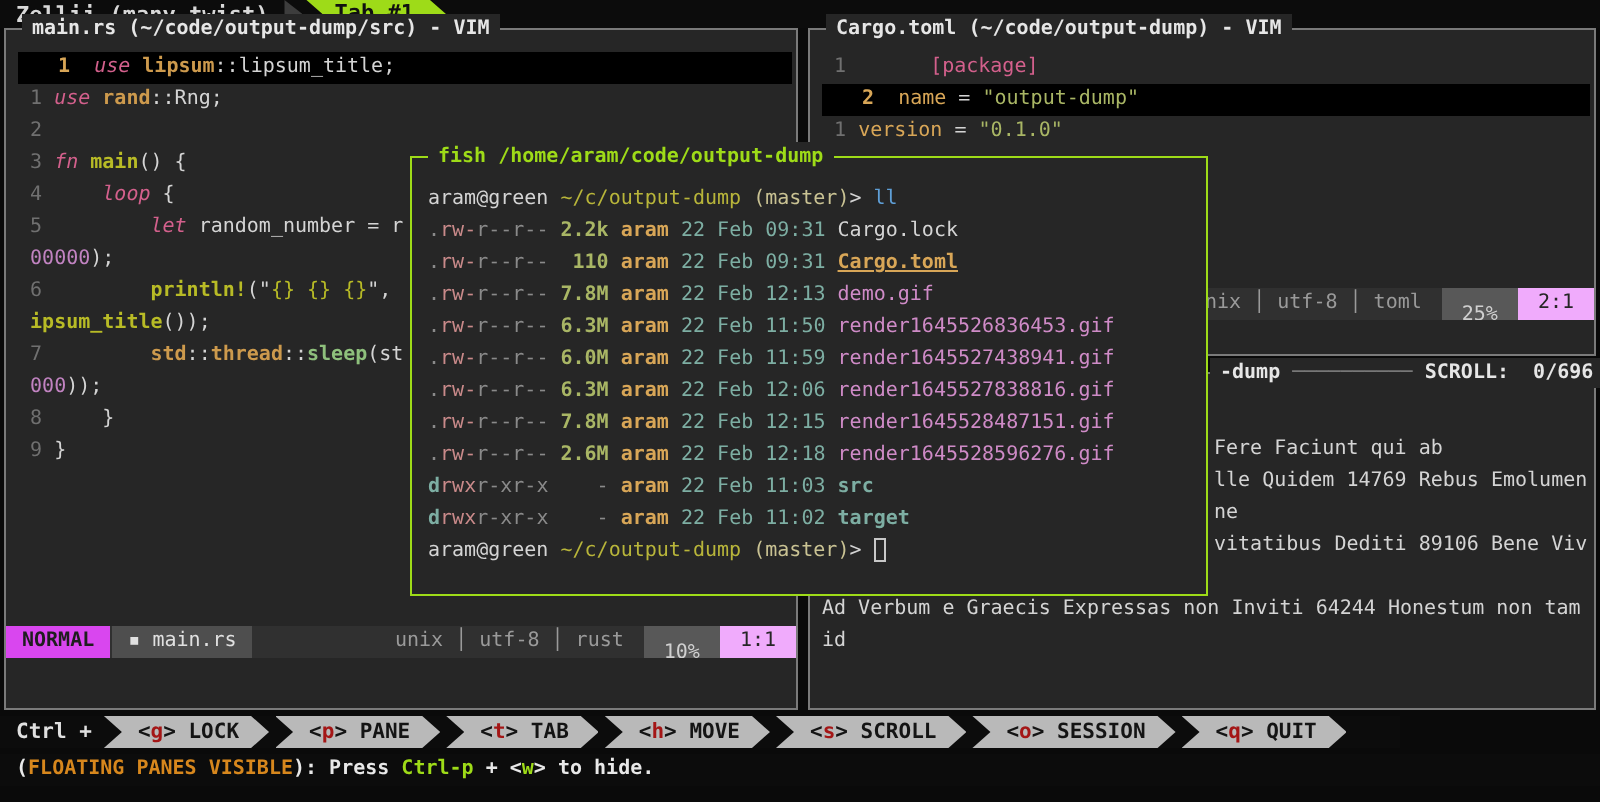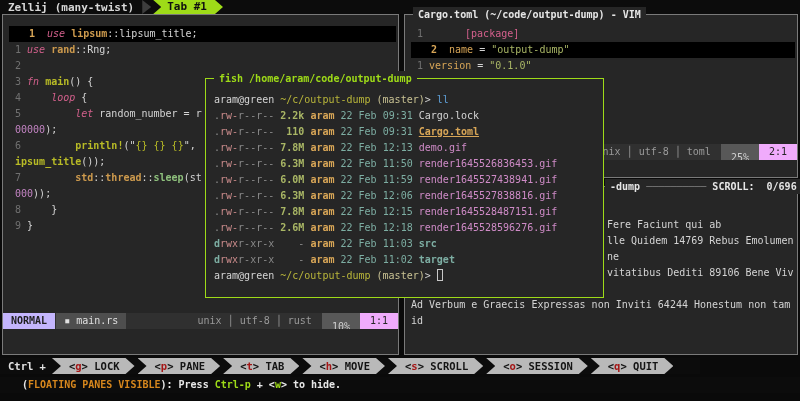--- a/index.html
+++ b/index.html
@@ -63,57 +63,58 @@
   .c-cursor { display:inline-block; width:6px; height:12px; border:1px solid #c8c8c8; vertical-align:-2px; }
   .c-hw { color:#e8e8e8; font-weight:bold; }
   .c-orange { color:var(--orange); font-weight:bold; }
   .c-green  { color:var(--green);  font-weight:bold; }
 
   .statusline { position:absolute; left:0; right:0; height:16px; background:#303030;
                 display:flex; align-items:stretch; line-height:16px; white-space:pre; overflow:hidden; }
   #pane-left  .statusline { top:298px; }
   #pane-cargo .statusline { top:129px; }
   .chip { padding:0 8px; }
-  .chip-mode { background:#c4b5fd; color:#1e1e1e; font-weight:bold; }
+  .chip-mode { background:#d946ef; color:#1e1e1e; font-weight:bold; }
   .chip-file { background:#4e4e4e; color:#e0e0e0; margin-left:1px; }
   .sl-right { margin-left:auto; display:flex; align-items:stretch; }
   .sl-meta { color:#9a9a9a; padding:0 10px; }
   .chip-pct { background:#585858; color:#d0d0d0; padding:6px 10px; }
   .chip-pos { background:#f0abfc; color:#262626; padding:0 10px; }
 
   
   #lorem-frags { position:absolute; left:202px; top:30px; white-space:pre; }
   #lorem-bottom { position:absolute; left:6px; top:110px; white-space:pre; }
   #pane-lorem .ptitle { left:200px; font-weight:bold; }
   #pane-lorem .ptitle .dashes { color:#7a7a7a; font-weight:normal; }
 
   .keybar { position:absolute; left:0; top:358px; width:700px; height:16px; background:#0c0c0c;
             display:flex; align-items:stretch; font-weight:bold; font-size:10.5px; }
   .keybar .prefix { color:#e0e0e0; line-height:16px; padding:0 6px 0 8px; }
   .ribbon { background:#b9b9b9; color:#141414; line-height:16px; padding:0 15px 0 17px; margin-right:3px;
             clip-path:polygon(0 0,calc(100% - 9px) 0,100% 50%,calc(100% - 9px) 100%,0 100%,9px 50%); }
   .ribbon .rkey { color:#a41616; }
   .ribbon-fill { flex:1; background:#3c3c3c; clip-path:polygon(0 0,100% 0,100% 100%,0 100%,9px 50%); }
 
-  .hintbar { position:absolute; left:0; top:377px; width:800px; height:16px; background:#0c0c0c;padding-left:14px; }
+  .hintbar { position:absolute; left:0; top:377px; width:800px; height:16px; background:#0c0c0c; }
   .hintbar .trow { padding-left:8px; }
 
   :root { --green:#9edb18; --orange:#d7871d; }
 </style>
 </head>
 <body>
 
 <div class="tabbar">
   <span class="appname">Zellij</span>
   <span class="session">(many-twist)</span>
   <span class="tab-sep"></span>
   <span class="tab-ribbon">Tab #1</span>
 </div>
 
 <div class="pane" id="pane-left">
+  <span class="ptitle">main.rs (~/code/output-dump/src) - VIM</span>
   <div class="pane-content"><div class="trow hl"><span class="c-gutc">1  </span><span class="c-kw">use</span><span class="c-w"> </span><span class="c-mod">lipsum</span><span class="c-w">::</span><span class="c-w">lipsum_title;</span></div><div class="trow"><span class="c-gut"> 1 </span><span class="c-kw">use</span><span class="c-w"> </span><span class="c-mod">rand</span><span class="c-w">::</span><span class="c-w">Rng;</span></div><div class="trow"><span class="c-gut"> 2 </span></div><div class="trow"><span class="c-gut"> 3 </span><span class="c-kw">fn</span><span class="c-w"> </span><span class="c-fn">main</span><span class="c-w">() {</span></div><div class="trow"><span class="c-gut"> 4 </span><span class="c-w">    </span><span class="c-kw">loop</span><span class="c-w"> {</span></div><div class="trow"><span class="c-gut"> 5 </span><span class="c-w">        </span><span class="c-kw">let</span><span class="c-w"> random_number = r</span></div><div class="trow"><span class="c-gut"> </span><span class="c-num">00000</span><span class="c-w">);</span></div><div class="trow"><span class="c-gut"> 6 </span><span class="c-w">        </span><span class="c-fn">println!</span><span class="c-w">("</span><span class="c-ph">{}</span><span class="c-w"> </span><span class="c-ph">{}</span><span class="c-w"> </span><span class="c-ph">{}</span><span class="c-w">",</span></div><div class="trow"><span class="c-gut"> </span><span class="c-fn">ipsum_title</span><span class="c-w">());</span></div><div class="trow"><span class="c-gut"> 7 </span><span class="c-w">        </span><span class="c-mod">std</span><span class="c-w">::</span><span class="c-mod">thread</span><span class="c-w">::</span><span class="c-fn2">sleep</span><span class="c-w">(st</span></div><div class="trow"><span class="c-gut"> </span><span class="c-num">000</span><span class="c-w">));</span></div><div class="trow"><span class="c-gut"> 8 </span><span class="c-w">    }</span></div><div class="trow"><span class="c-gut"> 9 </span><span class="c-w">}</span></div></div>
   <div class="statusline">
     <span class="chip chip-mode">NORMAL</span>
     <span class="chip chip-file"><span>▪</span> <span>main.rs</span></span>
     <span class="sl-right">
       <span class="sl-meta">unix │ utf-8 │ rust</span>
       <span class="chip-pct">10%</span>
       <span class="chip-pos">1:1</span>
     </span>
   </div>

